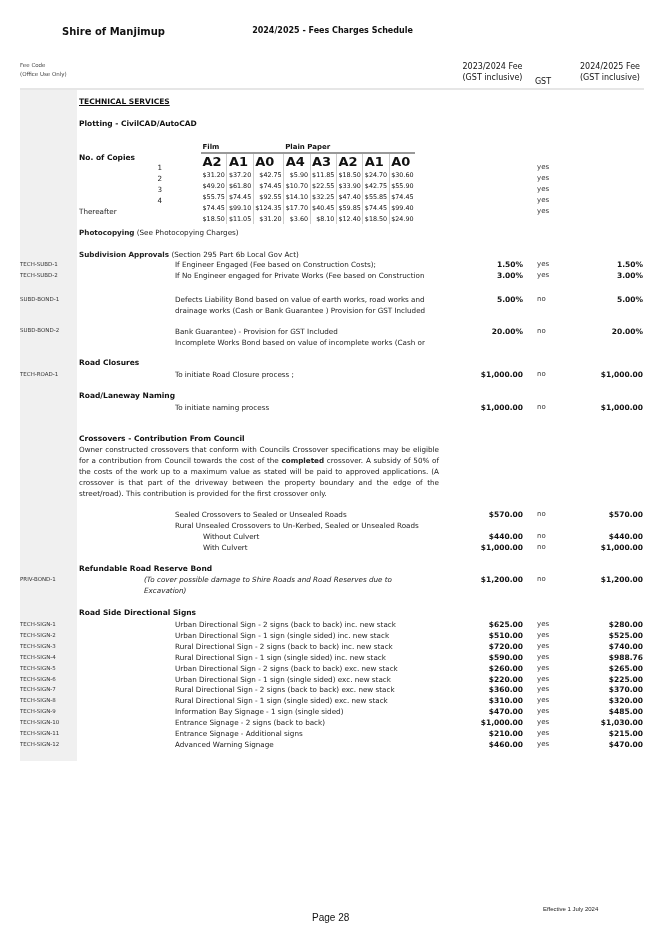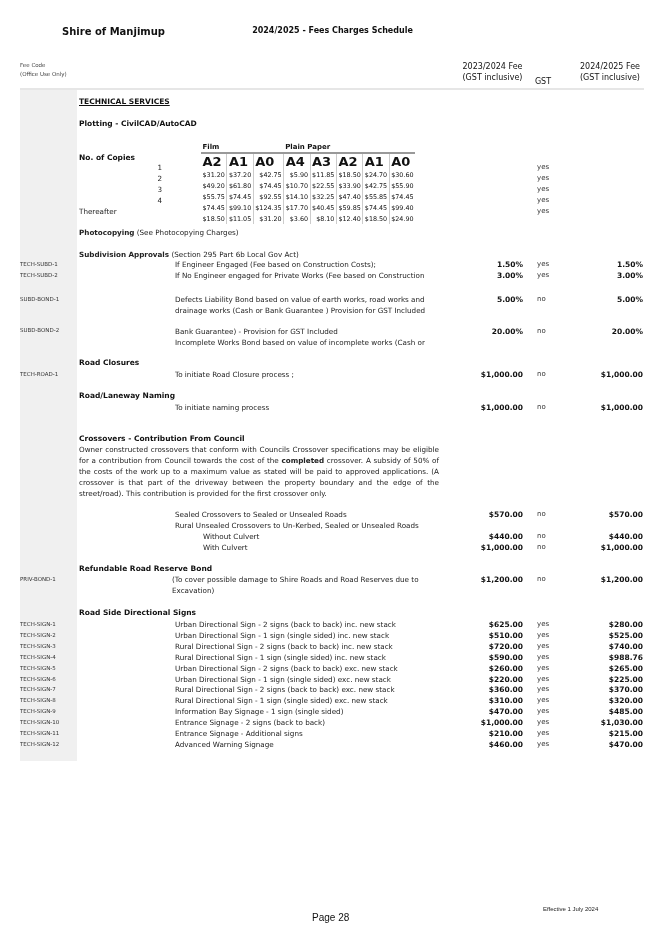--- a/index.html
+++ b/index.html
@@ -214,21 +214,21 @@
 <div class="abs gst" style="top:532px;">no</div>
 <div class="abs fee fee3" style="top:532px;">$440.00</div>
 
 <div class="abs desc" style="left:203px; top:542px;">With Culvert</div>
 <div class="abs fee fee1" style="top:543px;">$1,000.00</div>
 <div class="abs gst" style="top:543px;">no</div>
 <div class="abs fee fee3" style="top:543px;">$1,000.00</div>
 
 <div class="abs sec" style="top:564px;">Refundable Road Reserve Bond</div>
 <div class="abs code" style="top:576px;">PRIV-BOND-1</div>
-<div class="abs desc" style="left:172px; top:574px;">
+<div class="abs desc" style="left:144px; top:574px;font-style:italic;">
   <div>(To cover possible damage to Shire Roads and Road Reserves due to</div>
   <div>Excavation)</div>
 </div>
 <div class="abs fee fee1" style="top:575px;">$1,200.00</div>
 <div class="abs gst" style="top:575px;">no</div>
 <div class="abs fee fee3" style="top:575px;">$1,200.00</div>
 
 <div class="abs sec" style="top:608px;">Road Side Directional Signs</div>
 
 <div id="signs-rows">

